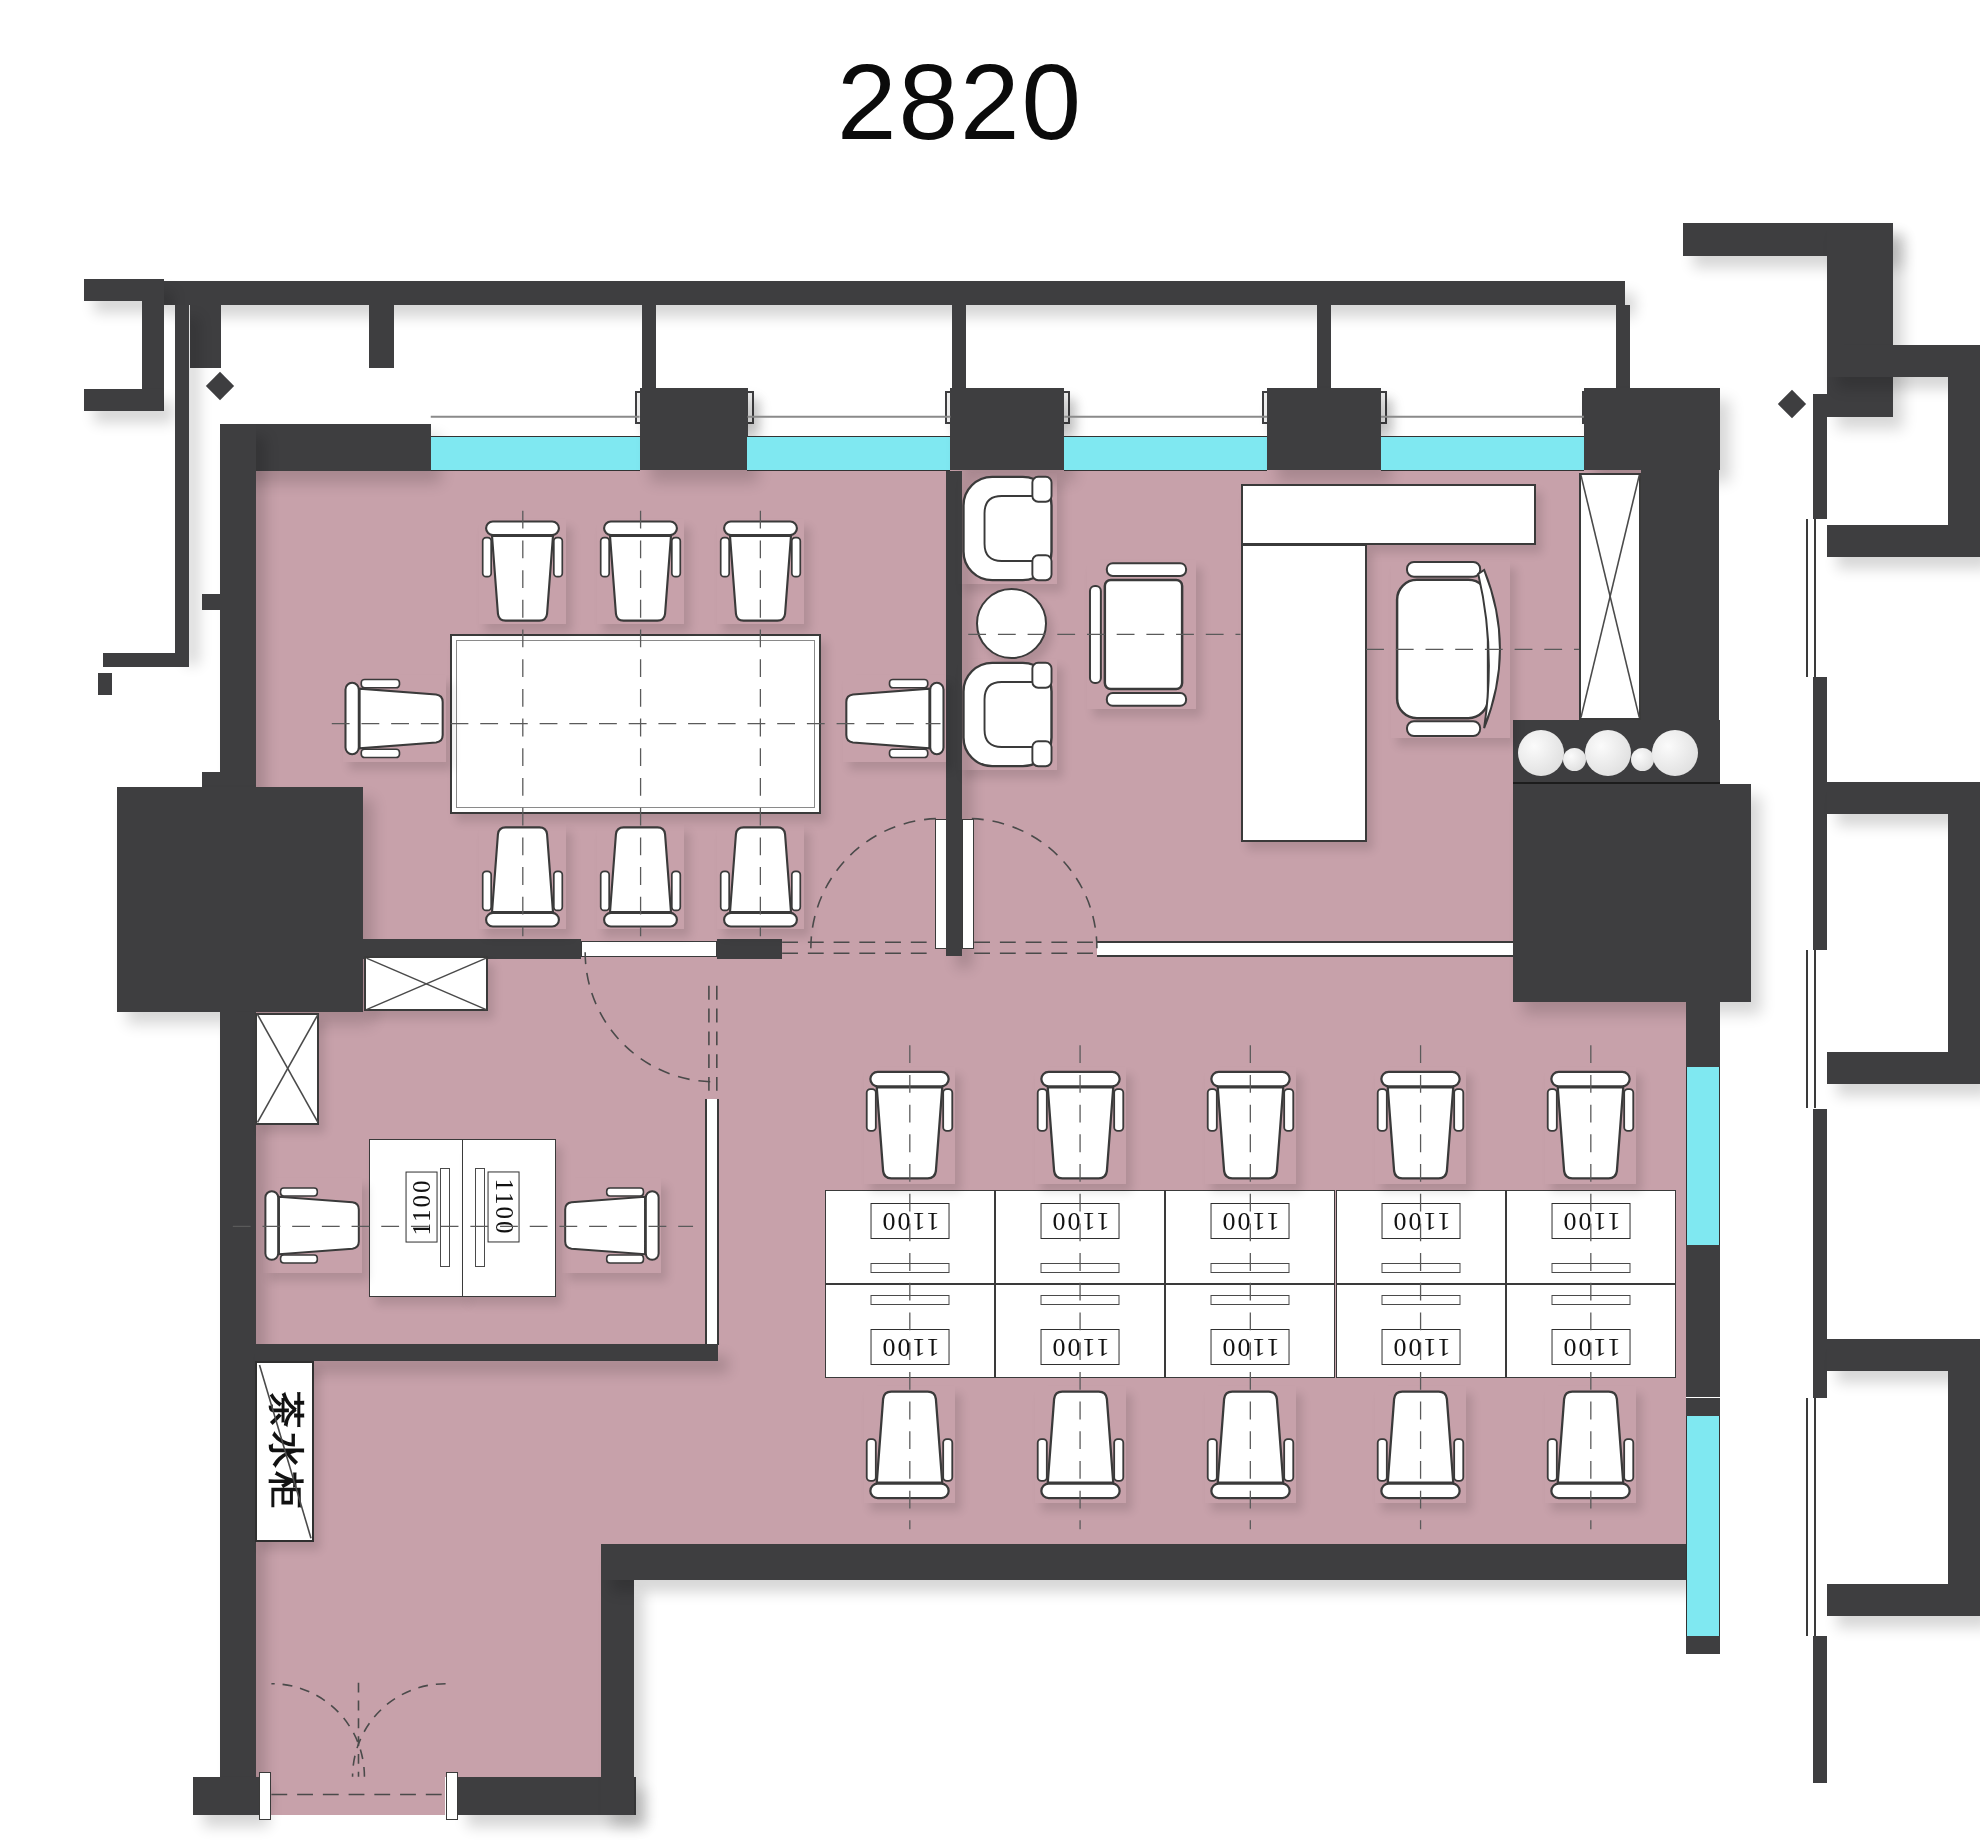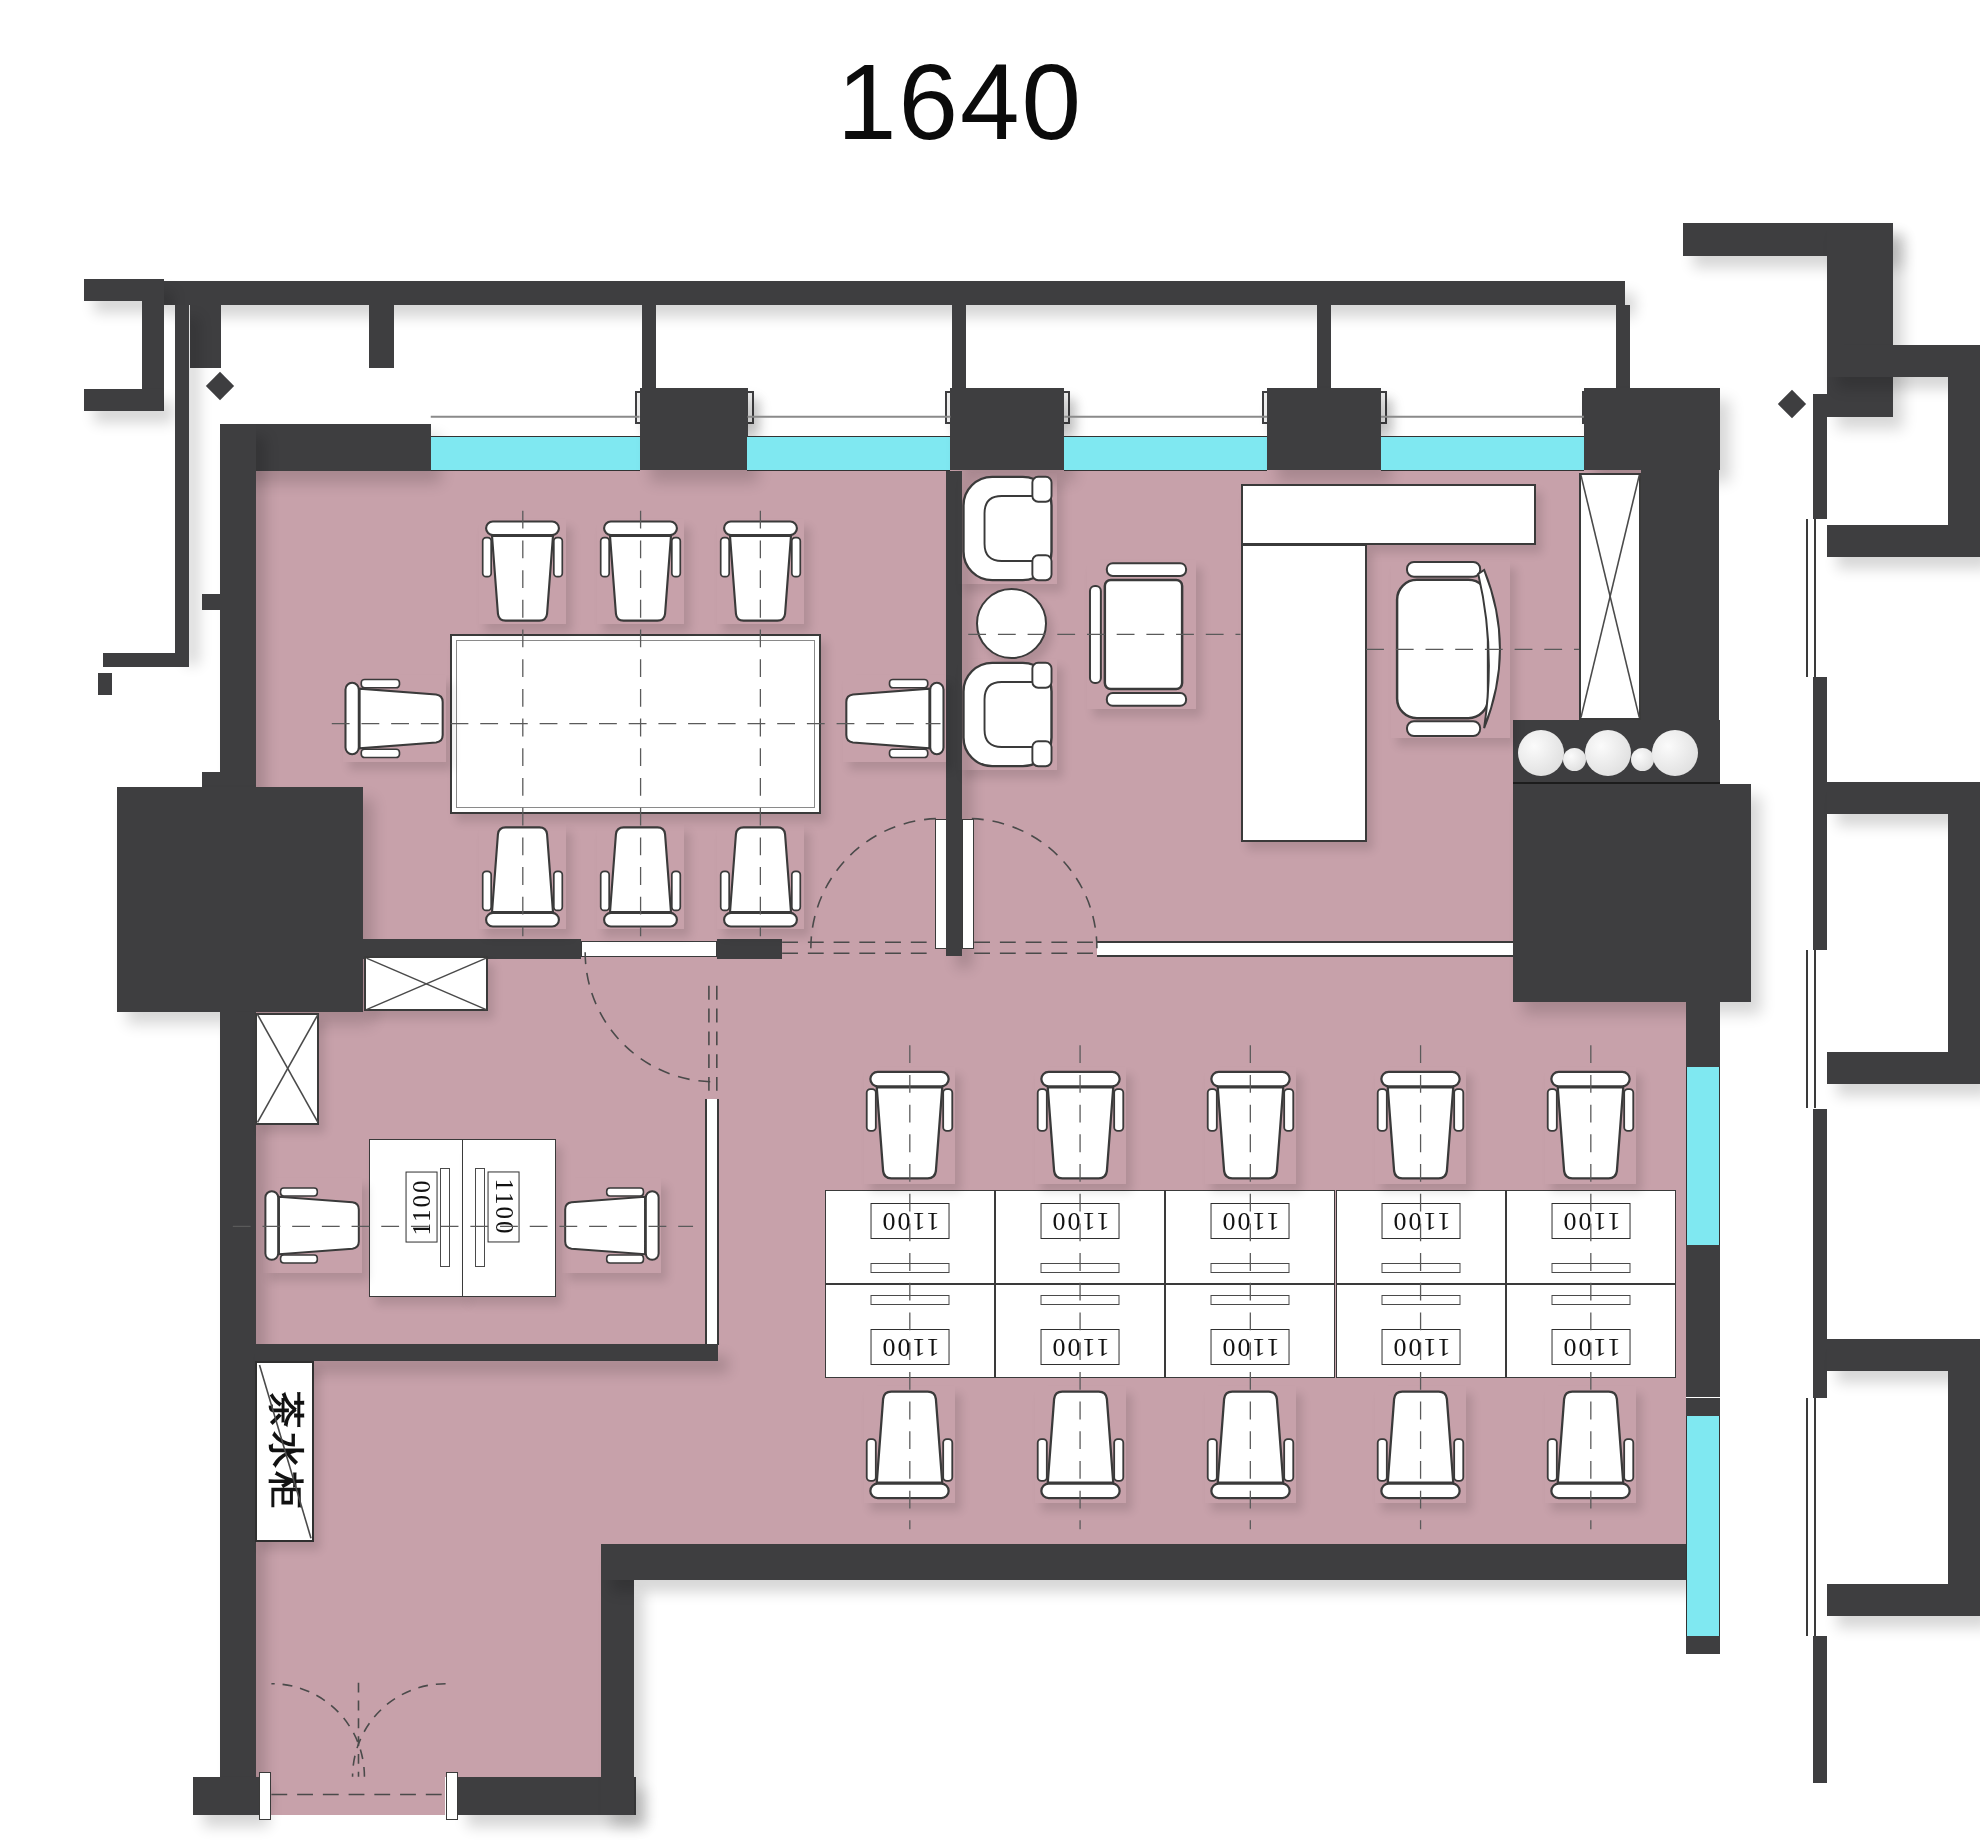--- a/index.html
+++ b/index.html
@@ -37,21 +37,21 @@
   svg.ovl{position:absolute;left:0;top:0;pointer-events:none;}
   .vlabel{position:absolute;background:#fff;border:1.5px solid #2f2f2f;
           font-family:"Liberation Serif",serif;font-size:25px;line-height:30px;letter-spacing:2px;color:#111;
           padding:0 6px;white-space:nowrap;}
 </style>
 </head>
 <body>
 
 <div id="plan">
 
-  <div id="title">1640</div>
+  <div id="title">2820</div>
 
   <div class="floor" style="left:255px;top:470px;width:1431px;height:488px;"></div>
   <div class="floor" style="left:540px;top:958px;width:1146px;height:586px;"></div>
   <div class="floor" style="left:255px;top:958px;width:463px;height:386px;"></div>
   <div class="floor" style="left:255px;top:1344px;width:346px;height:433px;"></div>
   <div class="floor" style="left:271px;top:1777px;width:174px;height:38px;"></div>
 
   <div class="wall sh" style="left:163px;top:281px;width:1462px;height:24px;"></div>
   <div class="wall" style="left:190px;top:305px;width:31px;height:63px;"></div>
   <div class="wall" style="left:369px;top:305px;width:25px;height:63px;"></div>

